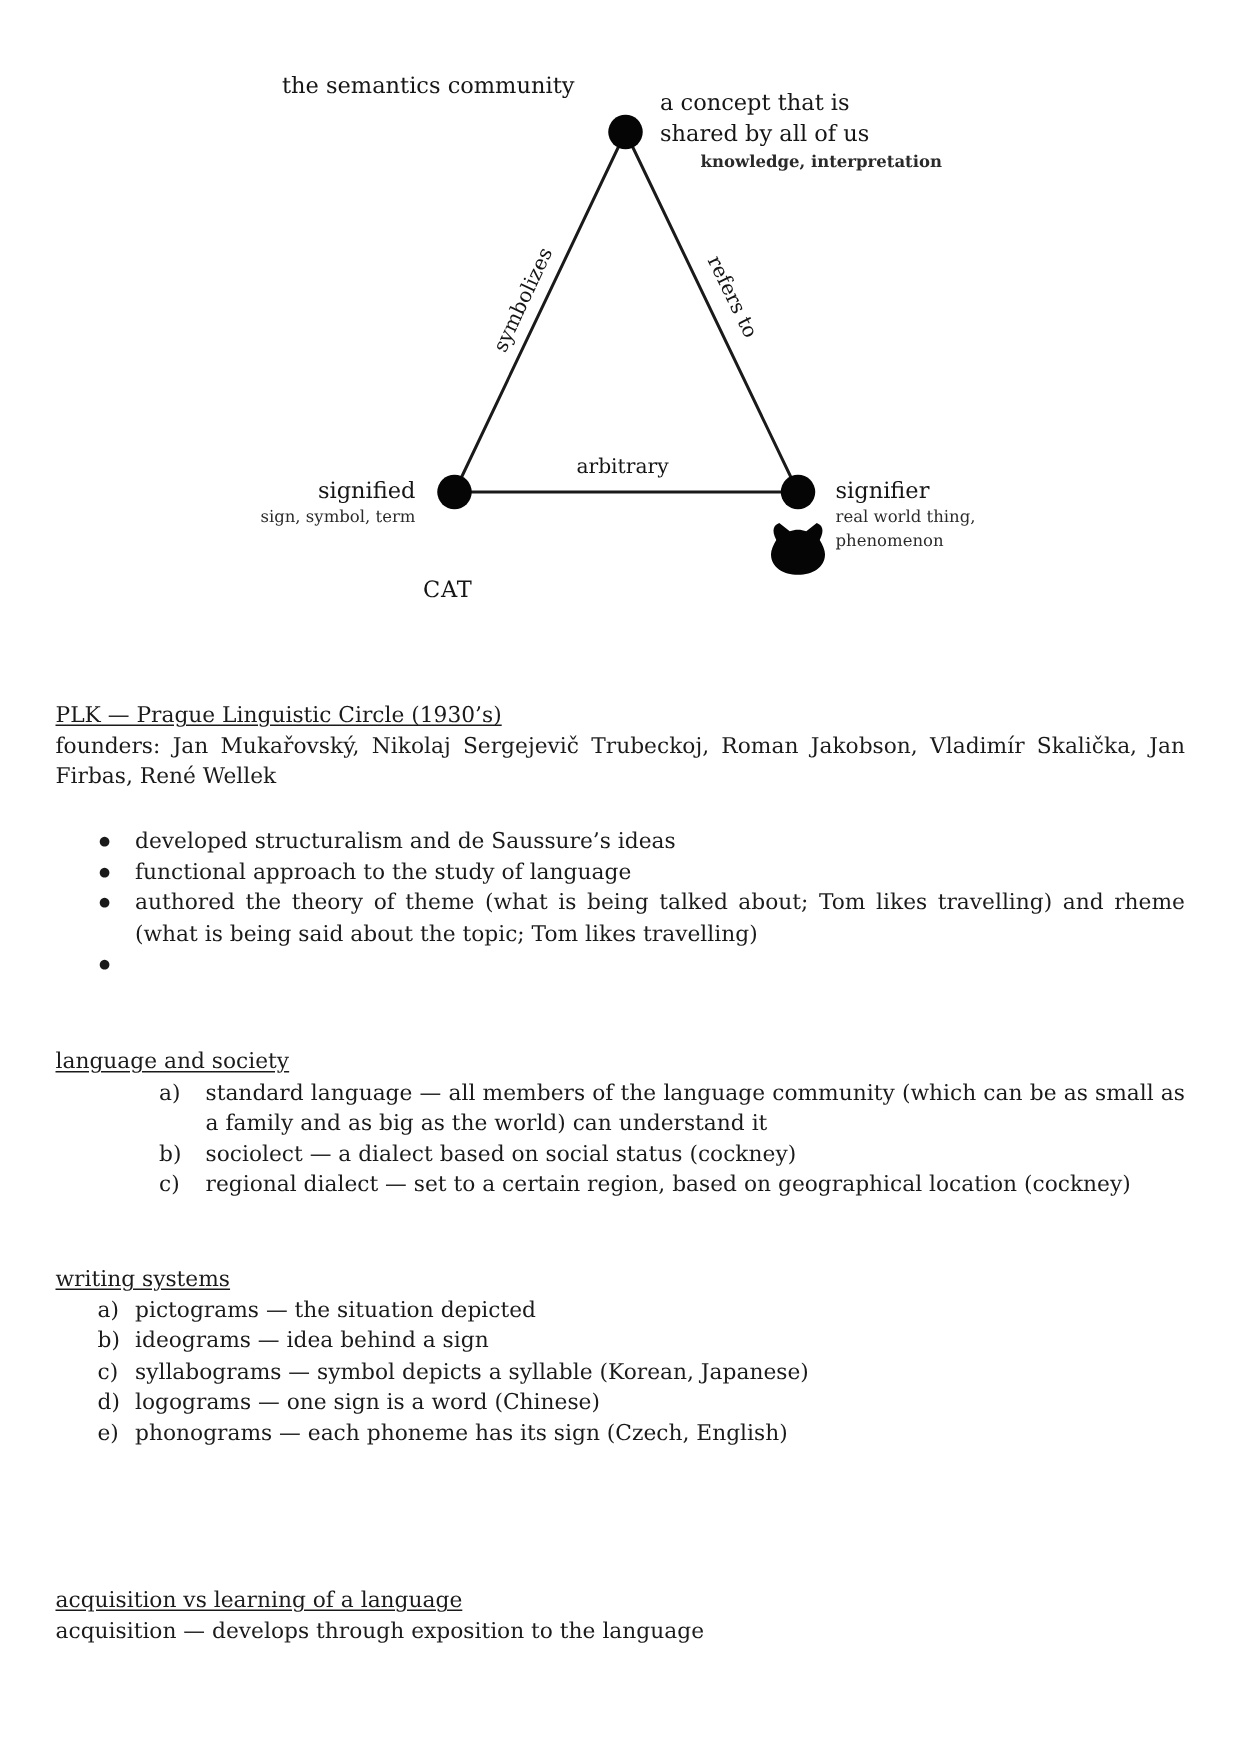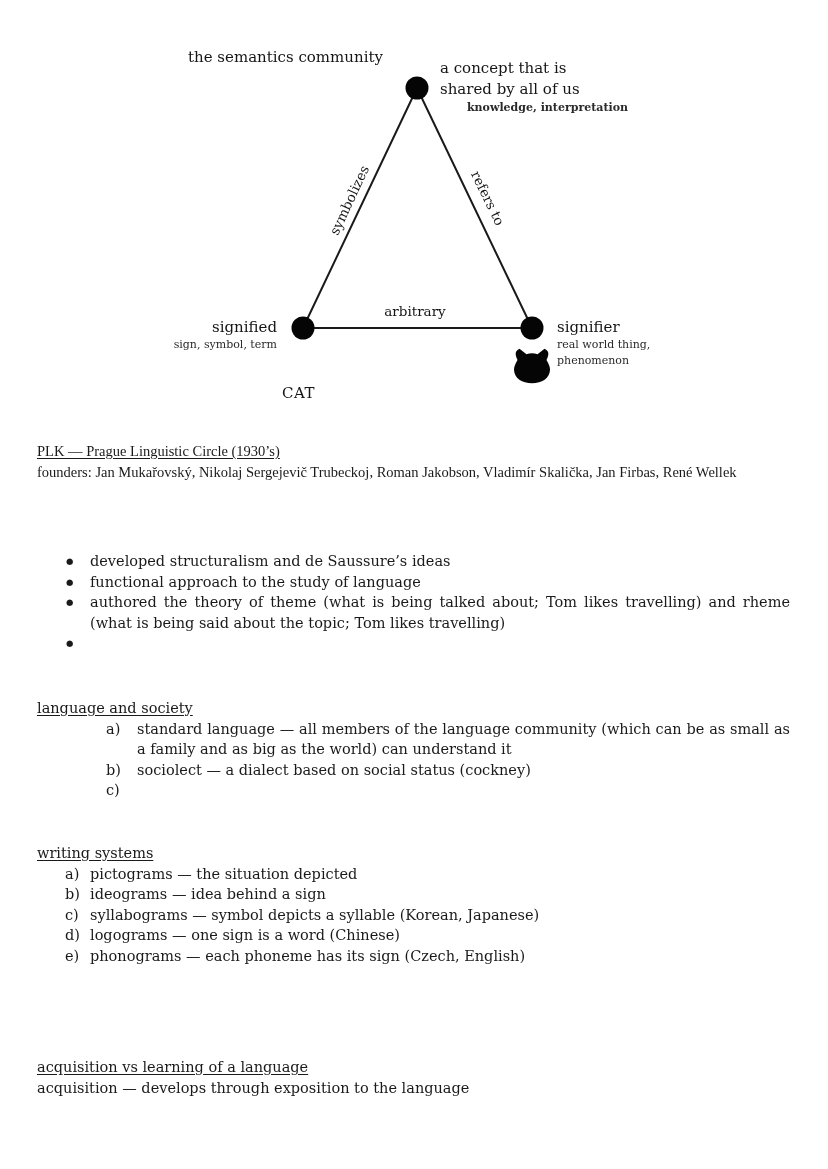--- a/index.html
+++ b/index.html
@@ -17,21 +17,21 @@
   .d-edge-right{left:488px;top:198px;transform:translate(-50%,-50%) rotate(64deg);font-size:13.5px;}
   .d-edge-bottom{left:415px;top:303px;transform:translateX(-50%);font-size:13.5px;}
   .d-signified{left:130px;top:318px;width:147px;text-align:right;white-space:nowrap;}
   .d-signifier{left:557px;top:318px;text-align:left;white-space:nowrap;}
   .vertex-label{font-size:15px;line-height:19px;}
   .vertex-sub{font-size:11px;line-height:15.5px;color:#2a2a2a;}
   .d-cat-word{left:282px;top:352px;font-size:15px;letter-spacing:.5px;margin-top:32px;}
 
   
   .block{position:absolute;left:37px;width:753px;font-size:14.5px;line-height:20.6px;color:#1a1a1a;}
-  #sec-plk{top:441px;font-family:Liberation Serif, serif;}
+  #sec-plk{top:467px;}
   #sec-bullets{top:551px;}
   #sec-lang{top:698px;}
   #sec-writing{top:843px;}
   #sec-acq{top:1009px;margin-top:48px;}
   .heading{text-decoration:underline;text-underline-offset:2px;}
   .justify{text-align:justify;}
   .it{}
   .li{position:relative;}
   .bullet-li{padding-left:53px;}
   .bullet-li > .marker{position:absolute;left:29px;top:0;font-size:8.5px;line-height:20.6px;}
@@ -108,20 +108,21 @@
     <div class="li alpha-li-deep justify">
       <span class="marker">a)</span>
       <span>standard language — all members of the language community (which can be as small as a family and as big as the world) can understand it</span>
     </div>
     <div class="li alpha-li-deep">
       <span class="marker">b)</span>
       <span>sociolect — a dialect based on social status (cockney)</span>
     </div>
     <div class="li alpha-li-deep">
       <span class="marker">c)</span>
+      <span>regional dialect — set to a certain region, based on geographical location (cockney)</span>
     </div>
   </div>
 
   <div class="block" id="sec-writing">
     <div class="heading">writing systems</div>
     <div class="li alpha-li">
       <span class="marker">a)</span>
       <span>pictograms — the situation depicted</span>
     </div>
     <div class="li alpha-li">

